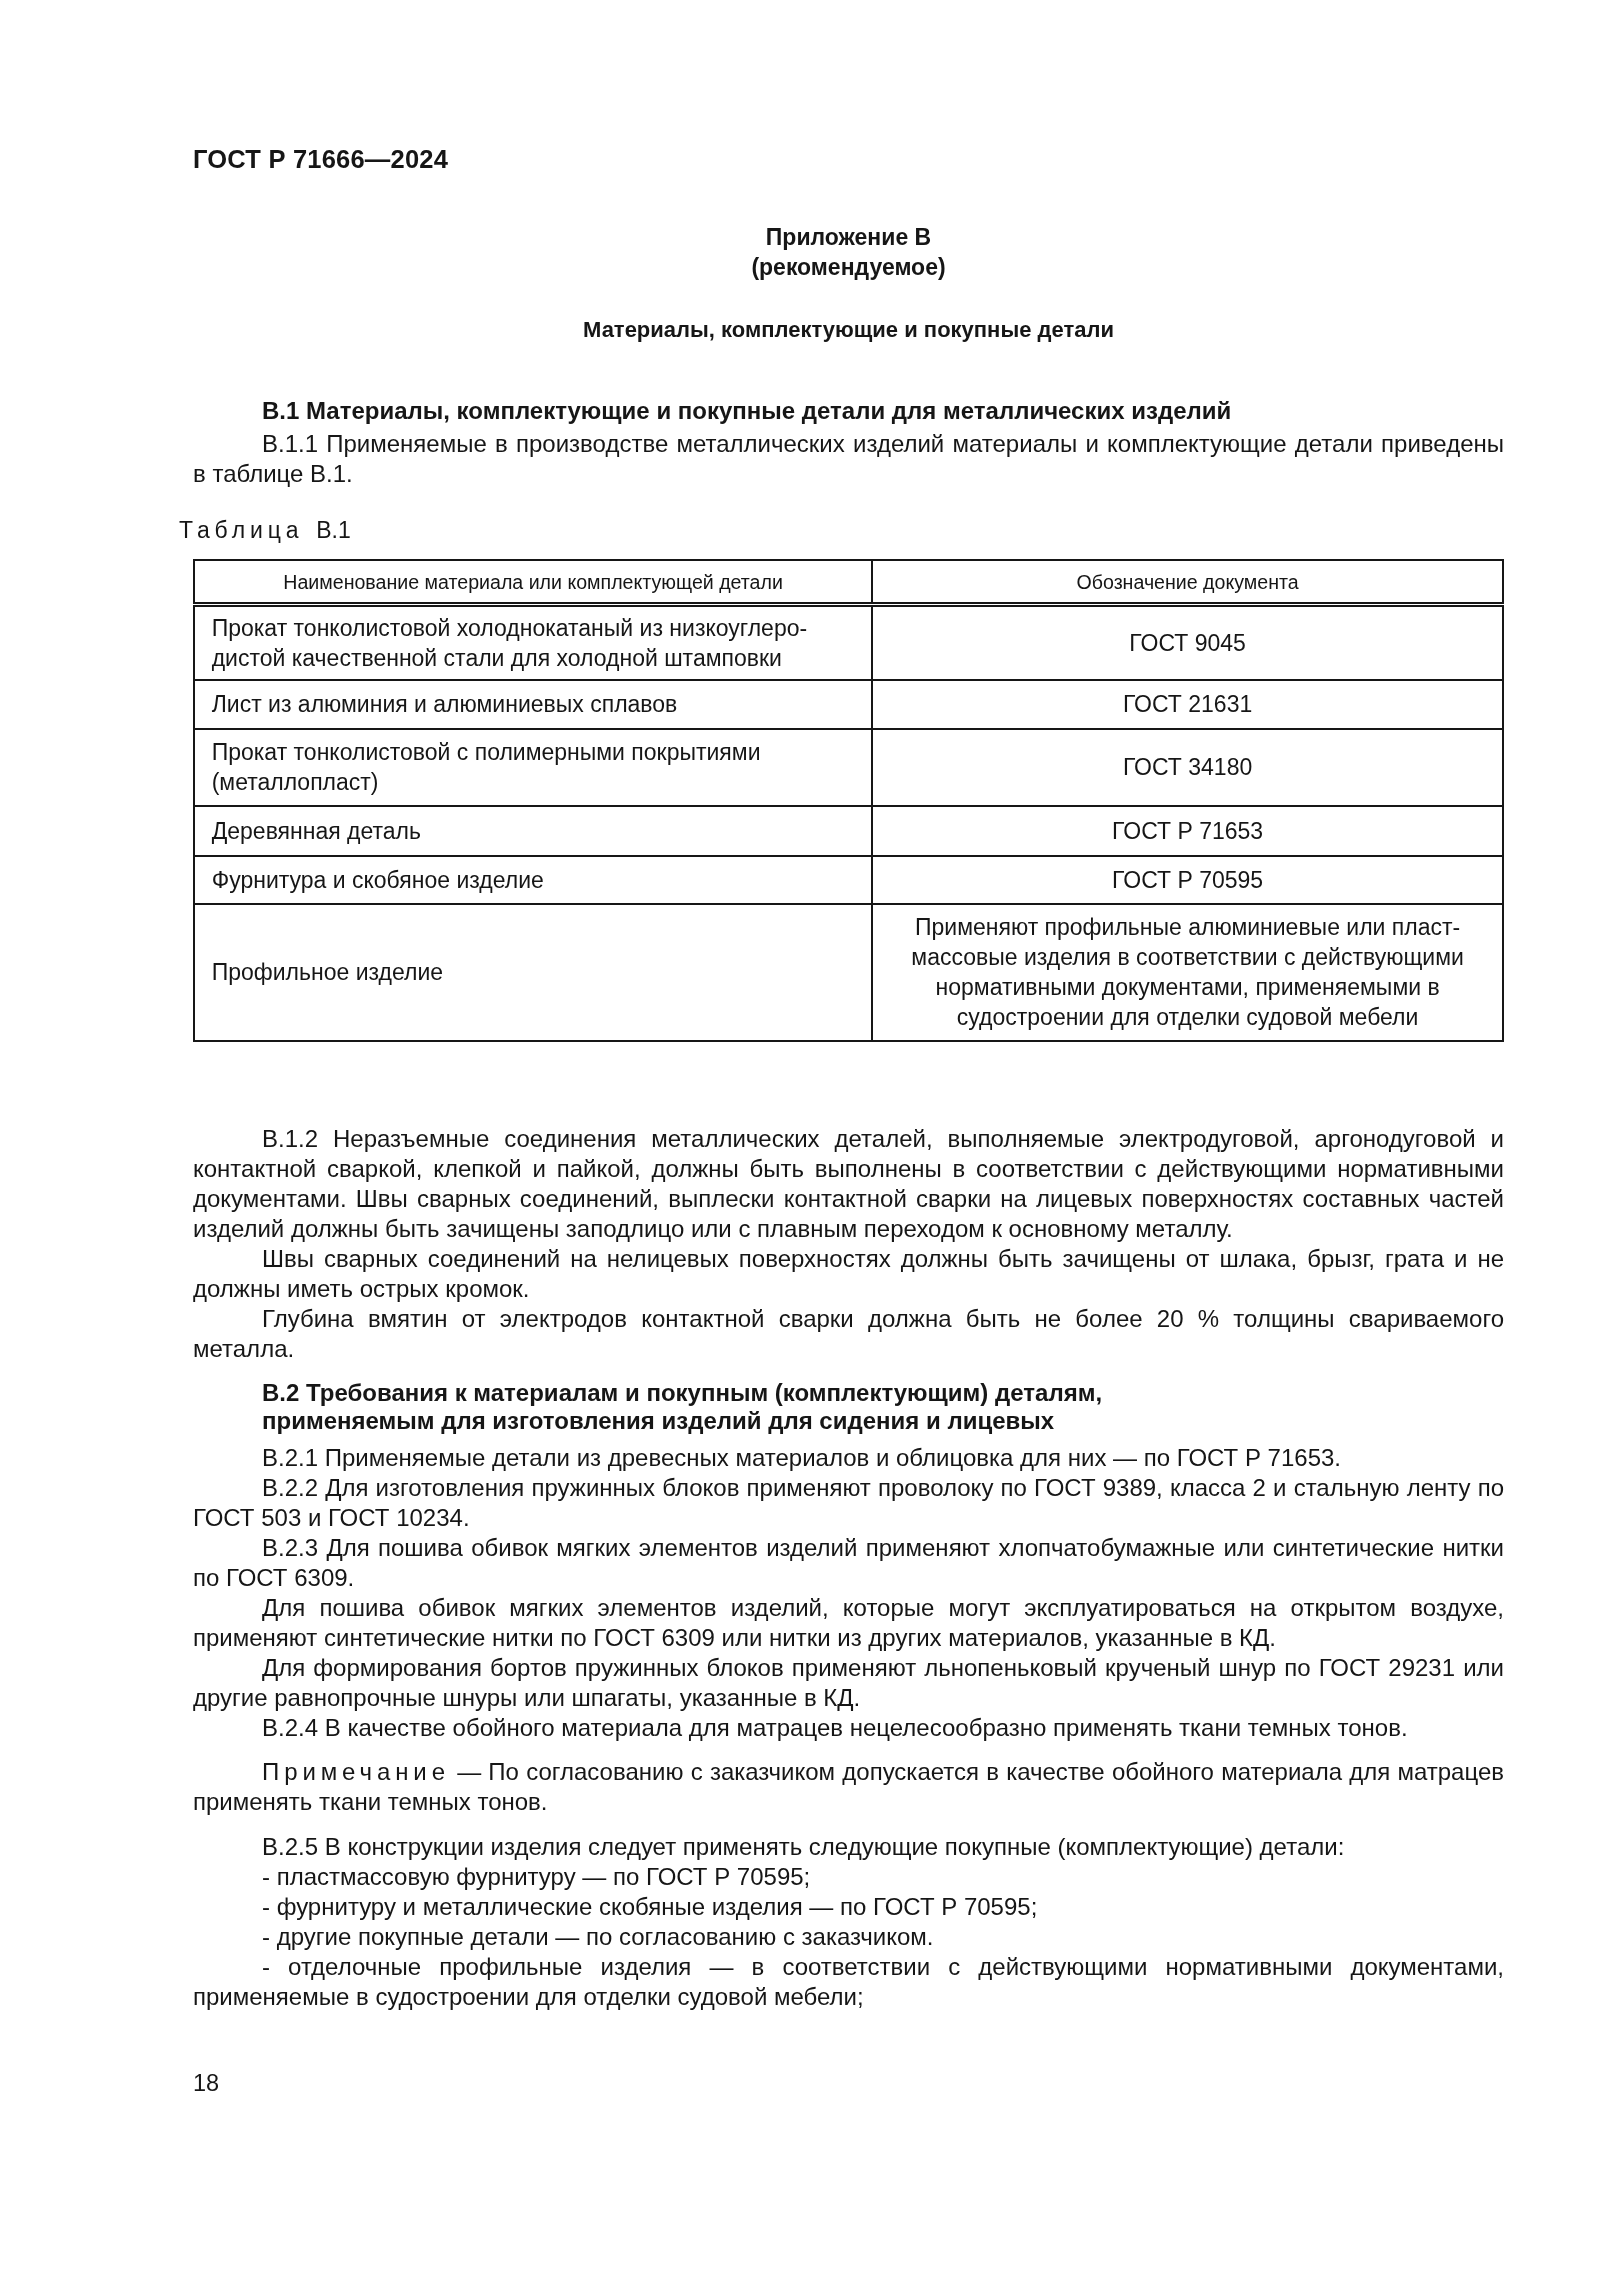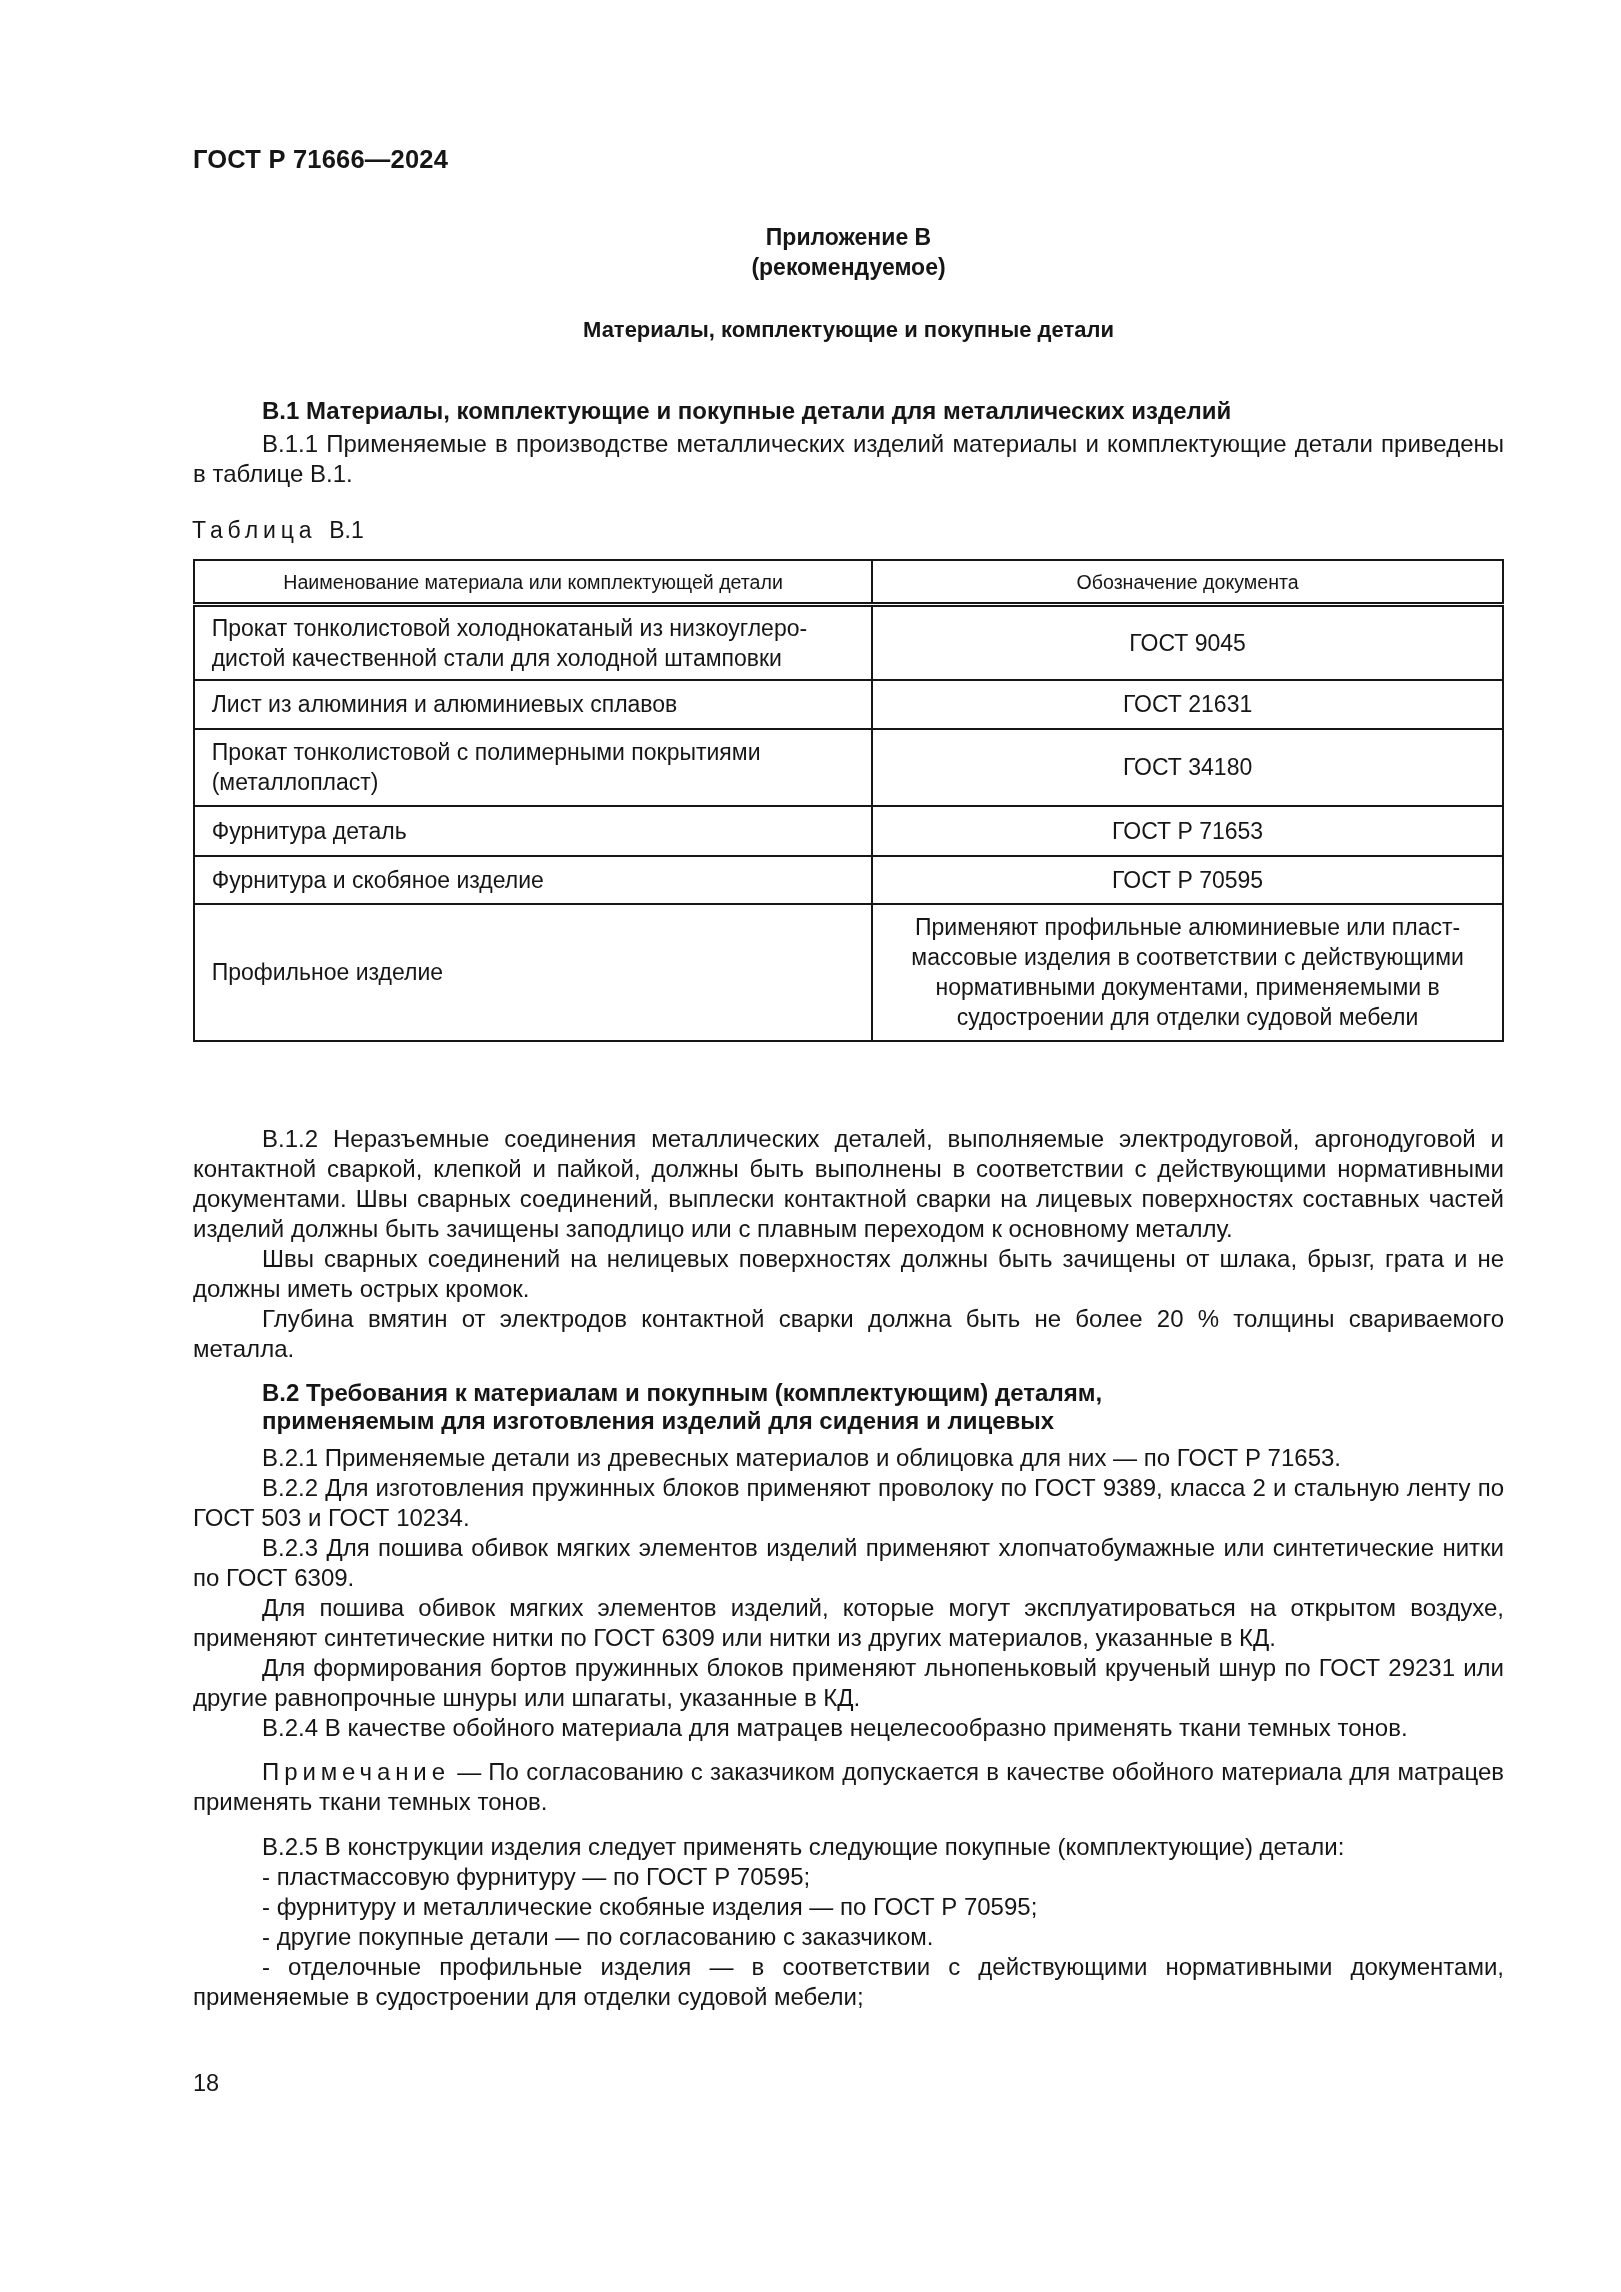--- a/index.html
+++ b/index.html
@@ -8,21 +8,21 @@
   .abs { position:absolute; }
   .doc-code { left:193px; top:145px; font-size:25.5px; font-weight:bold; letter-spacing:0.2px; }
   .center { left:193px; width:1311px; text-align:center; }
   .annex-title { top:222px; font-size:23px; font-weight:bold; line-height:30px; }
   .annex-kind { top:252px; font-size:23px; font-weight:bold; line-height:30px; }
   .main-title { top:317px; font-size:22px; font-weight:bold; }
   .block { left:193px; width:1311px; font-size:24px; line-height:30px; }
   .h { font-weight:bold; text-indent:69px; }
   p { margin:0; text-align:justify; text-indent:69px; }
   .spaced { letter-spacing:4.9px; }
-  .table-caption { left:192px; top:517px; font-size:23px; }
+  .table-caption { left:179px; top:517px; font-size:23px; }
   table { position:absolute; left:193px; top:559px; width:1311px; border-collapse:collapse;
           font-size:23px; line-height:30px; }
   td, th { border:2.5px solid #161616; padding:0 19.6px; vertical-align:middle; }
   th { font-weight:normal; font-size:19.6px; height:41px; text-align:center;
        border-bottom:5.9px double #161616; }
   td.c1 { width:637px; text-align:left; padding-left:16.7px; }
   td.c2 { text-align:center; }
   .bullet { text-indent:69px; }
   .page-num { left:193px; top:2070px; font-size:23.5px; }
 </style>
@@ -56,21 +56,21 @@
     </tr>
     <tr style="height:49px;">
       <td class="c1">Лист из алюминия и алюминиевых сплавов</td>
       <td class="c2">ГОСТ 21631</td>
     </tr>
     <tr style="height:77px;">
       <td class="c1">Прокат тонколистовой с полимерными покрытиями (металлопласт)</td>
       <td class="c2">ГОСТ 34180</td>
     </tr>
     <tr style="height:50px;">
-      <td class="c1">Фурнитура деталь</td>
+      <td class="c1">Деревянная деталь</td>
       <td class="c2">ГОСТ Р 71653</td>
     </tr>
     <tr style="height:48px;">
       <td class="c1">Фурнитура и скобяное изделие</td>
       <td class="c2">ГОСТ Р 70595</td>
     </tr>
     <tr style="height:137px;">
       <td class="c1">Профильное изделие</td>
       <td class="c2" style="padding:0 25.5px;">Применяют профильные алюминиевые или пласт-массовые изделия в соответствии с действующими нормативными документами, применяемыми в судостроении для отделки судовой мебели</td>
     </tr>

